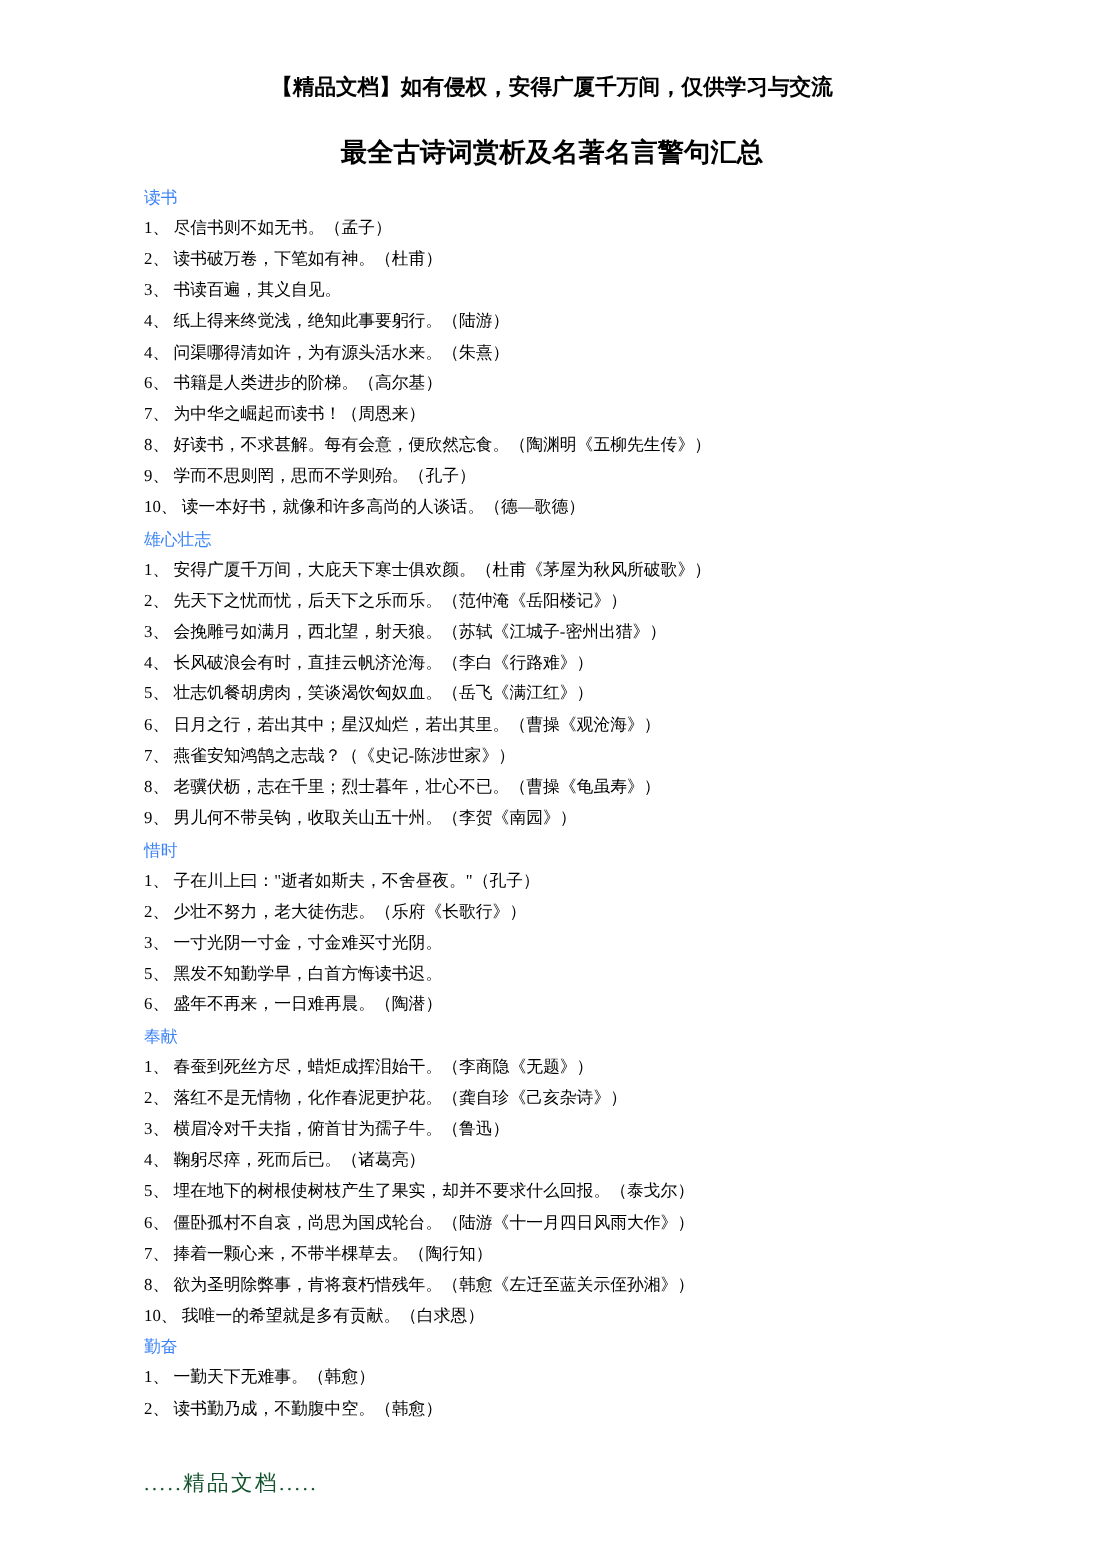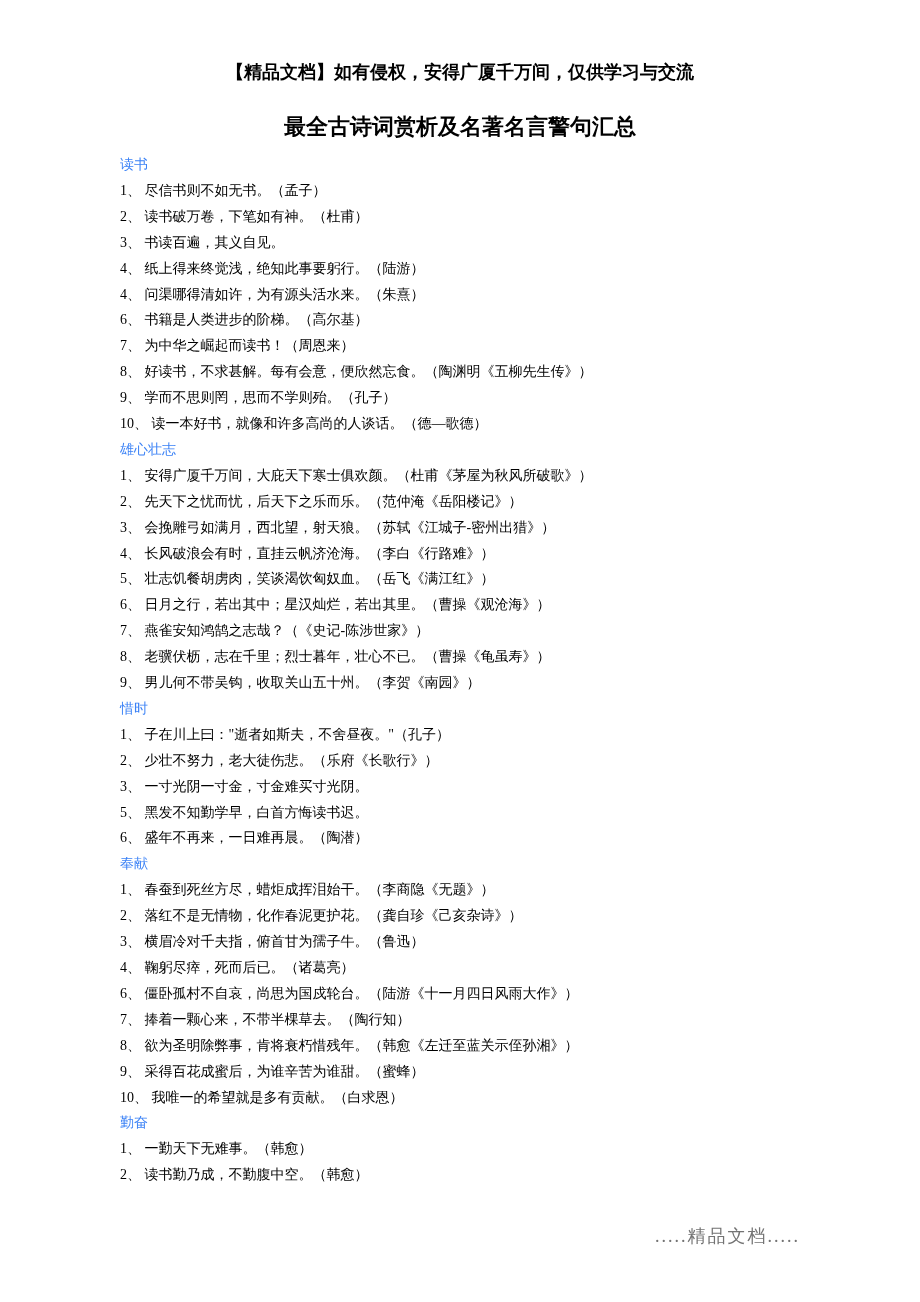--- a/index.html
+++ b/index.html
@@ -35,23 +35,23 @@
     margin: 4px 0 4px 0;
     font-family: Liberation Mono, monospace;
   }
   .quote-line {
     color: #000;
     font-size: 14px;
     line-height: 1.85;
     font-family: "SimSun", "宋体", serif;
   }
   .footer {
-    text-align: right;
+    text-align: left;
     font-size: 18px;
-    color: #737373;
+    color: #14532d;
     margin-top: 36px;
     letter-spacing: 2px;
     font-family: "SimSun", "宋体", serif;
   }
 </style>
 </head>
 <body>
 
 <div class="page">
   <div class="header-notice">【精品文档】如有侵权，安得广厦千万间，仅供学习与交流</div>
@@ -82,23 +82,23 @@
       <div class="quote-line">1、 子在川上曰："逝者如斯夫，不舍昼夜。"（孔子）</div>
       <div class="quote-line">2、 少壮不努力，老大徒伤悲。（乐府《长歌行》）</div>
       <div class="quote-line">3、 一寸光阴一寸金，寸金难买寸光阴。</div>
       <div class="quote-line">5、 黑发不知勤学早，白首方悔读书迟。</div>
       <div class="quote-line">6、 盛年不再来，一日难再晨。（陶潜）</div>
       <div class="section-heading">奉献</div>
       <div class="quote-line">1、 春蚕到死丝方尽，蜡炬成挥泪始干。（李商隐《无题》）</div>
       <div class="quote-line">2、 落红不是无情物，化作春泥更护花。（龚自珍《己亥杂诗》）</div>
       <div class="quote-line">3、 横眉冷对千夫指，俯首甘为孺子牛。（鲁迅）</div>
       <div class="quote-line">4、 鞠躬尽瘁，死而后已。（诸葛亮）</div>
+      <div class="quote-line">5、 埋在地下的树根使树枝产生了果实，却并不要求什么回报。（泰戈尔）</div>
       <div class="quote-line">6、 僵卧孤村不自哀，尚思为国戍轮台。（陆游《十一月四日风雨大作》）</div>
       <div class="quote-line">7、 捧着一颗心来，不带半棵草去。（陶行知）</div>
       <div class="quote-line">8、 欲为圣明除弊事，肯将衰朽惜残年。（韩愈《左迁至蓝关示侄孙湘》）</div>
-      <div class="quote-line">9、 采得百花成蜜后，为谁辛苦为谁甜。（蜜蜂）</div>
       <div class="quote-line">10、 我唯一的希望就是多有贡献。（白求恩）</div>
       <div class="section-heading">勤奋</div>
       <div class="quote-line">1、 一勤天下无难事。（韩愈）</div>
       <div class="quote-line">2、 读书勤乃成，不勤腹中空。（韩愈）</div>
     </div>
   <div class="footer">.....精品文档.....</div>
 </div>
 
 </body></html>

